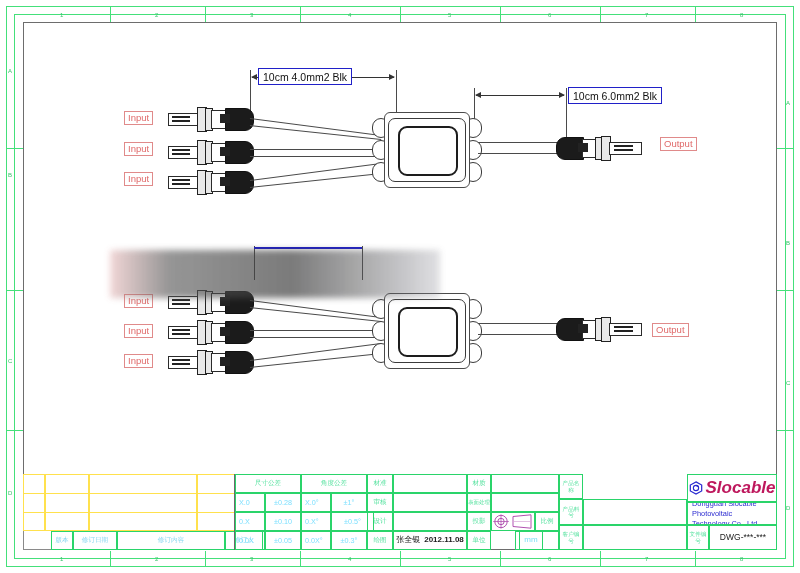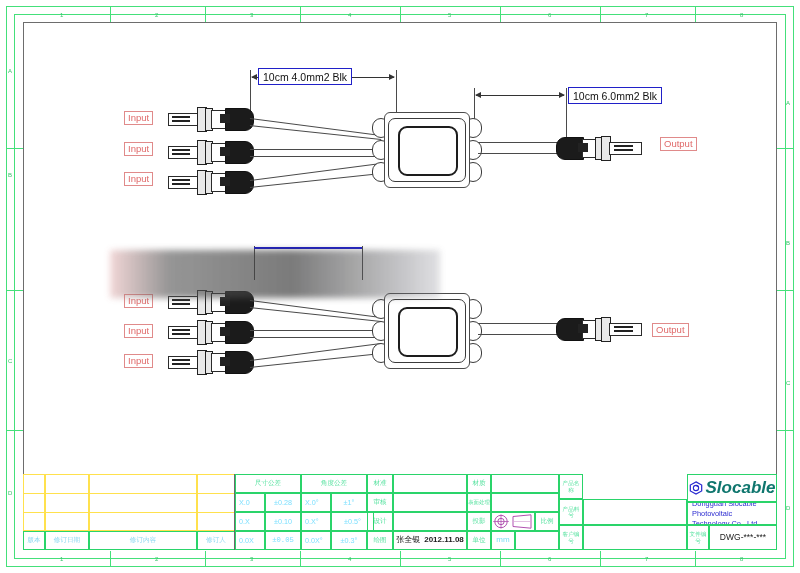--- a/index.html
+++ b/index.html
@@ -48,27 +48,27 @@
       font-family:"Liberation Sans",sans-serif;opacity:.82;white-space:nowrap;}
   .wmblur{position:absolute;filter:blur(3.2px);opacity:.85;pointer-events:none;}
 
   
   .tb{position:absolute;left:23px;top:474px;width:754px;height:76px;}
   .tb .cell{position:absolute;box-sizing:border-box;border:0.9px solid #2ad46a;
             font-size:6.6px;color:#58e2a0;line-height:1.05;
             display:flex;align-items:center;justify-content:center;text-align:center;
             font-family:"Liberation Sans",sans-serif;overflow:hidden;}
   .tb .cell.dark{color:#1b1b1b;font-size:8px;}
-  .tb .cell.blue{color:#8ad7f0;}
+  .tb .cell.blue{color:#8ad7f0;margin-left:28px;}
   .tb .cell.yel{border-color:#ffe14d;}
   .tb .cell.val{color:#7fe0ff;font-size:7.2px;}
   .tb .cell.nob{border:none;}
 
   .tolhdr{color:#7fe0f5;}
-  .logoTxt{color:#0f766e;font-style:italic;font-weight:bold;font-size:17px;
+  .logoTxt{color:#be185d;font-style:italic;font-weight:bold;font-size:17px;
            font-family:"Liberation Sans",sans-serif;letter-spacing:0px;}
   .coTxt{color:#2a2ad0;font-size:7.4px;line-height:1.35;text-align:left;
          font-family:"Liberation Sans",sans-serif;}
 </style>
 </head>
 <body>
 
 <div id="sheet">
 
   <div class="frm-outer"></div>
@@ -314,21 +314,21 @@
     <div class="cell val" style="left:242px;top:19px;width:36px;height:19px;">±0.28</div>
     <div class="cell val" style="left:278px;top:19px;width:30px;height:19px;justify-content:flex-start;padding-left:3px;">X.0°</div>
     <div class="cell val" style="left:308px;top:19px;width:36px;height:19px;">±1°</div>
 
     <div class="cell val" style="left:212px;top:38px;width:30px;height:19px;justify-content:flex-start;padding-left:3px;">0.X</div>
     <div class="cell val" style="left:242px;top:38px;width:36px;height:19px;">±0.10</div>
     <div class="cell val" style="left:278px;top:38px;width:30px;height:19px;justify-content:flex-start;padding-left:3px;">0.X°</div>
     <div class="cell val" style="left:308px;top:38px;width:43px;height:19px;">±0.5°</div>
 
     <div class="cell val" style="left:212px;top:57px;width:30px;height:19px;justify-content:flex-start;padding-left:3px;">0.0X</div>
-    <div class="cell val" style="left:242px;top:57px;width:36px;height:19px;font-family:Liberation Mono, monospace;">±0.05</div>
+    <div class="cell val" style="left:242px;top:57px;width:36px;height:19px;">±0.05</div>
     <div class="cell val" style="left:278px;top:57px;width:30px;height:19px;justify-content:flex-start;padding-left:3px;">0.0X°</div>
     <div class="cell val" style="left:308px;top:57px;width:36px;height:19px;">±0.3°</div>
 
     <div class="cell" style="left:344px;top:0;width:26px;height:19px;">材准</div>
     <div class="cell" style="left:344px;top:19px;width:26px;height:19px;">审核</div>
     <div class="cell" style="left:344px;top:38px;width:26px;height:19px;">设计</div>
     <div class="cell" style="left:344px;top:57px;width:26px;height:19px;">绘图</div>
 
     <div class="cell" style="left:370px;top:0;width:74px;height:19px;"></div>
     <div class="cell" style="left:370px;top:19px;width:74px;height:19px;"></div>

